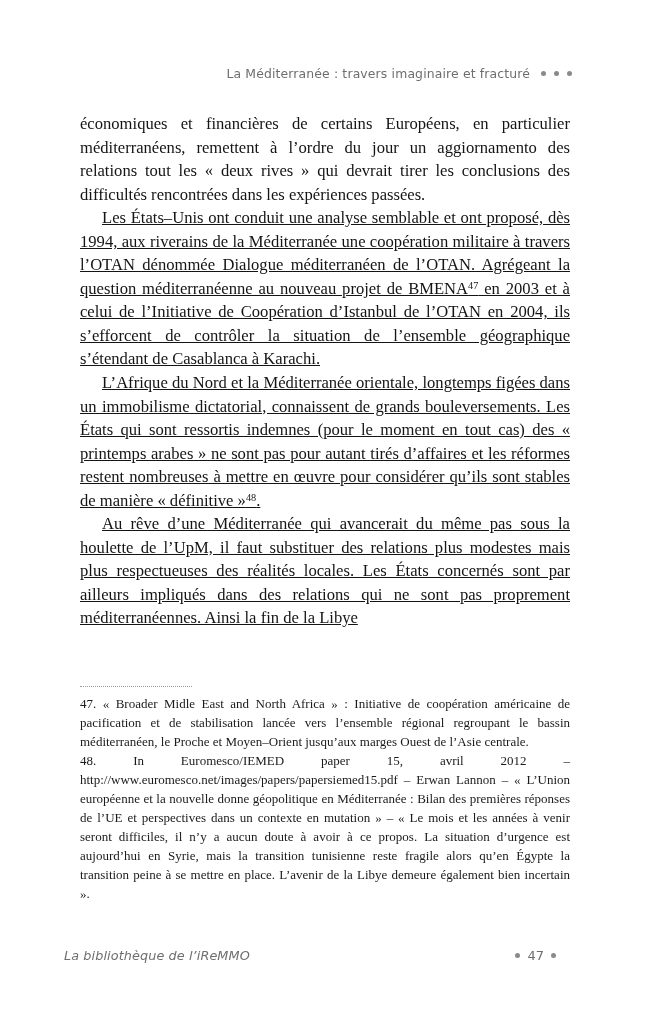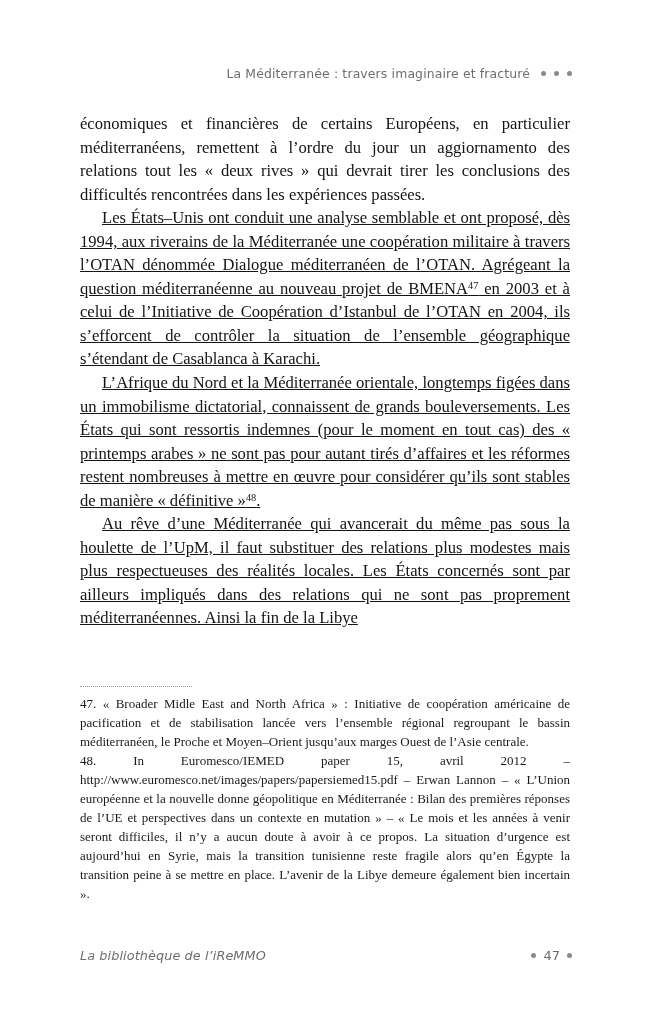--- a/index.html
+++ b/index.html
@@ -100,21 +100,21 @@
     line-height: 19px;
     text-align: justify;
     text-justify: inter-word;
     color: #1a1a1a;
   }
 
   
   .running-footer {
     position: absolute;
     top: 948px;
-    left: 80px;
+    left: 64px;
     width: 492px;
     display: flex;
     align-items: center;
     justify-content: space-between;
   }
   .footer-title {
     font-family: "DejaVu Sans", sans-serif;
     font-style: italic;
     font-size: 12.8px;
     color: #6e6e6e;

